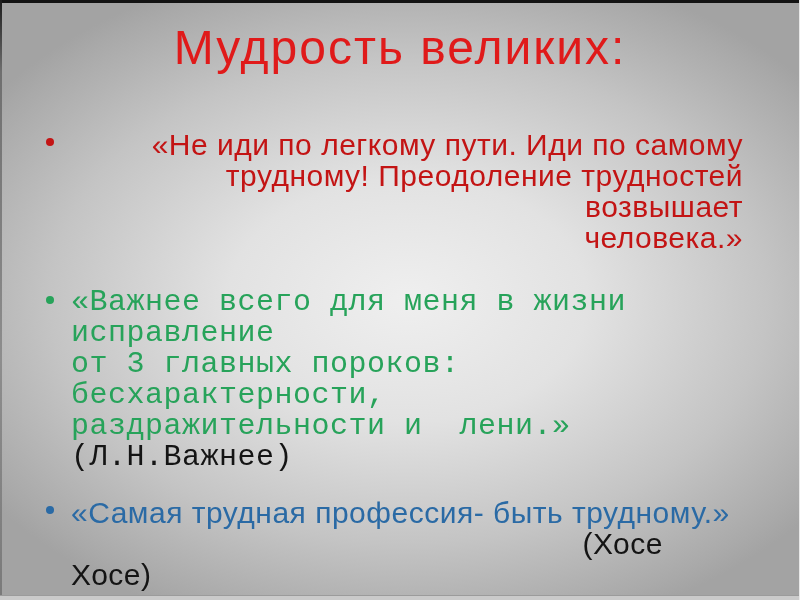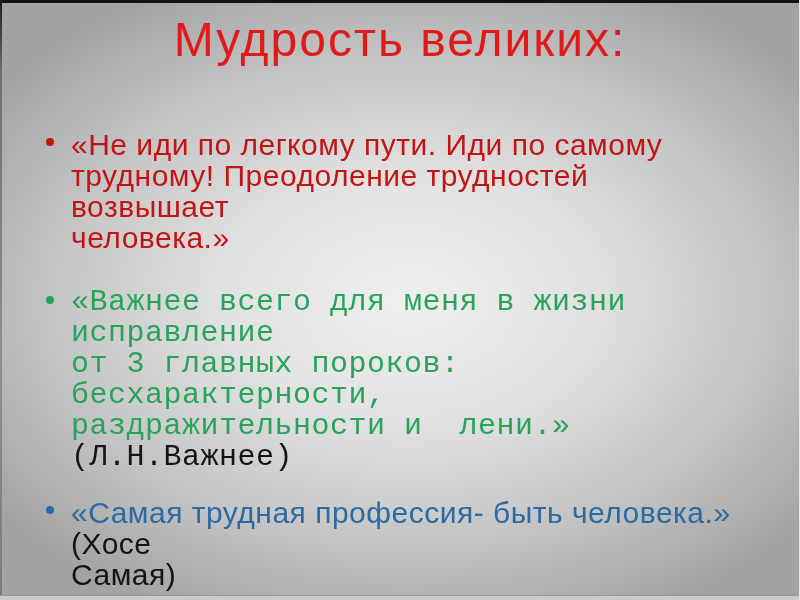--- a/index.html
+++ b/index.html
@@ -24,21 +24,21 @@
   
   .edge-top    { position: absolute; top: 0; left: 0; width: 100%; height: 3px; background: #131313; }
   .edge-left   { position: absolute; top: 0; left: 0; width: 2px; height: 100%;
                  background: linear-gradient(#1c1c1c, #6f6f6f 12%, #8d8d8d 60%, #7a7a7a); }
   .edge-bottom { position: absolute; bottom: 0; left: 0; width: 100%; height: 4px;
                  background: #cacaca; border-top: 1px solid #9b9b9b; }
   .edge-right  { position: absolute; top: 0; right: 0; width: 1px; height: 100%; background: #e8e8e8; }
 
   .slide-title {
     position: absolute;
-    top: 12px;
+    top: 20px;
     left: 0;
     width: 100%;
     text-align: center;
     font-size: 48px;
     line-height: 55px;
     letter-spacing: 2px;
   }
   .quote-list {
     position: absolute;
     top: 129px;
@@ -58,52 +58,53 @@
     position: absolute;
     left: 9px;
     top: 9px;
     width: 8px;
     height: 8px;
     border-radius: 50%;
   }
   .quote-text { white-space: pre-wrap; }
   .quote-author { color: #141414; }
   .quote-author.align-right {
+    text-align: right;
     padding-right: 80px;
   }
 </style>
 </head>
 <body>
 
 <div class="slide">
   <div class="edge-top"></div>
   <div class="edge-left"></div>
   <div class="edge-bottom"></div>
   <div class="edge-right"></div>
 
   <div class="slide-title" style="color: rgb(224, 26, 26);">Мудрость великих:</div>
 
   <div class="quote-list">
 
     <div class="quote-item q1">
       <span class="bullet-dot" style="background-color: rgb(195, 20, 20);"></span>
-      <div class="quote-text" style="color: rgb(195, 20, 20);">«Не иди по легкому пути. Иди по самому
+      <div class="quote-text" style="color: rgb(195, 20, 20); text-align: right;">«Не иди по легкому пути. Иди по самому
 трудному! Преодоление трудностей возвышает
 человека.»</div>
     </div>
 
     <div class="quote-item q2">
       <span class="bullet-dot" style="background-color: rgb(39, 163, 90);"></span>
       <div class="quote-text" style="color: rgb(39, 163, 90);">«Важнее всего для меня в жизни исправление
 от 3 главных пороков: бесхарактерности,
 раздражительности и  лени.»</div>
       <div class="quote-author">(Л.Н.Важнее)</div>
     </div>
 
     <div class="quote-item q3">
       <span class="bullet-dot" style="background-color: rgb(42, 106, 165);"></span>
-      <div class="quote-text" style="color: rgb(42, 106, 165);">«Самая трудная профессия- быть человека.»</div>
+      <div class="quote-text" style="color: rgb(42, 106, 165);">«Самая трудная профессия- быть трудному.»</div>
       <div class="quote-author align-right">(Хосе</div>
-      <div class="quote-author">Самая)</div>
+      <div class="quote-author">Хосе)</div>
     </div>
 
   </div>
 </div>
 
 </body></html>

